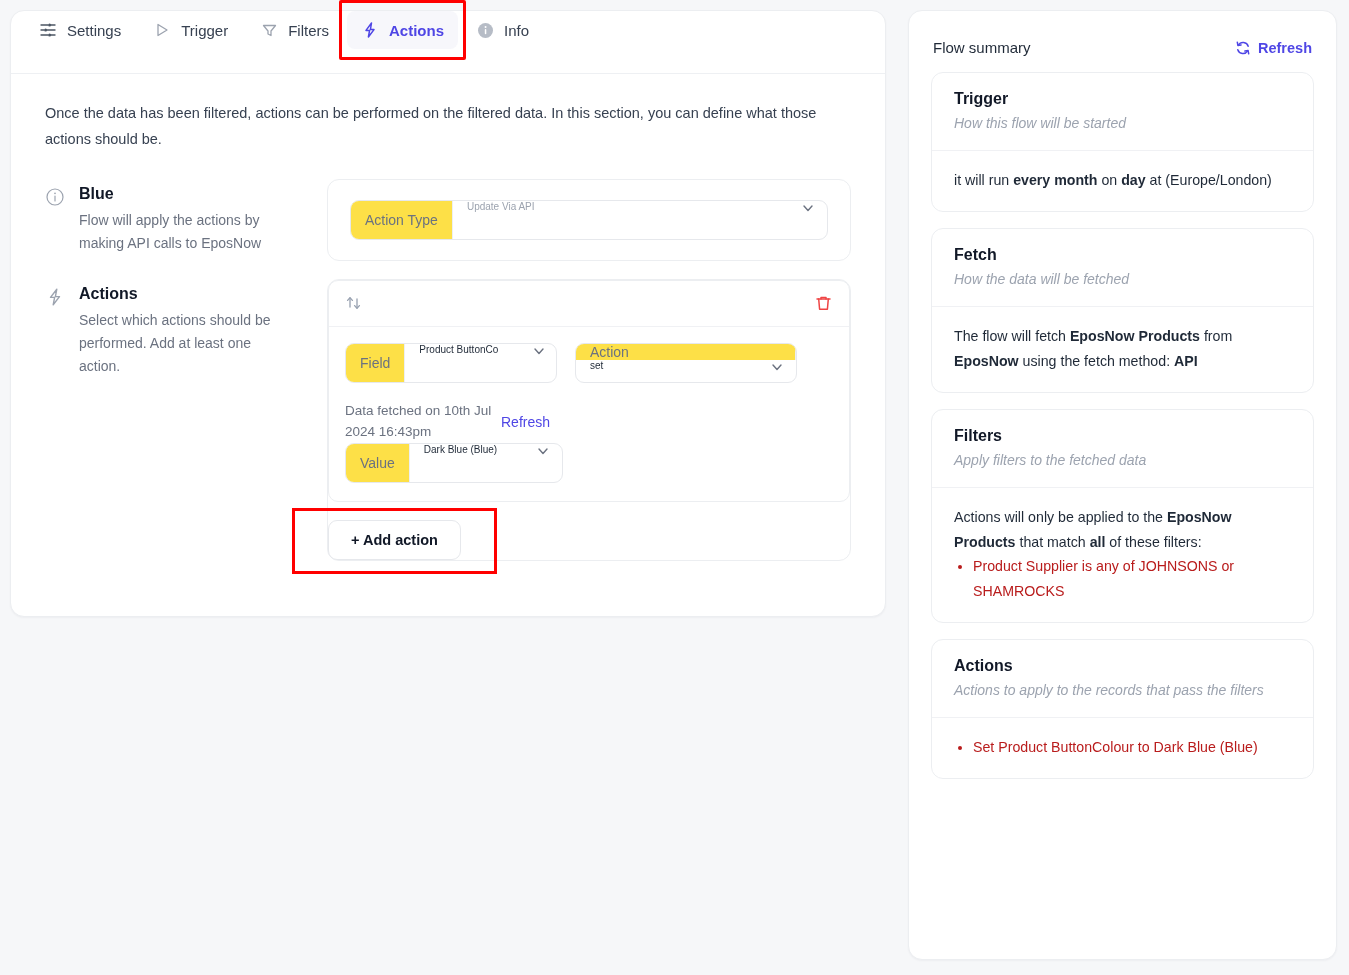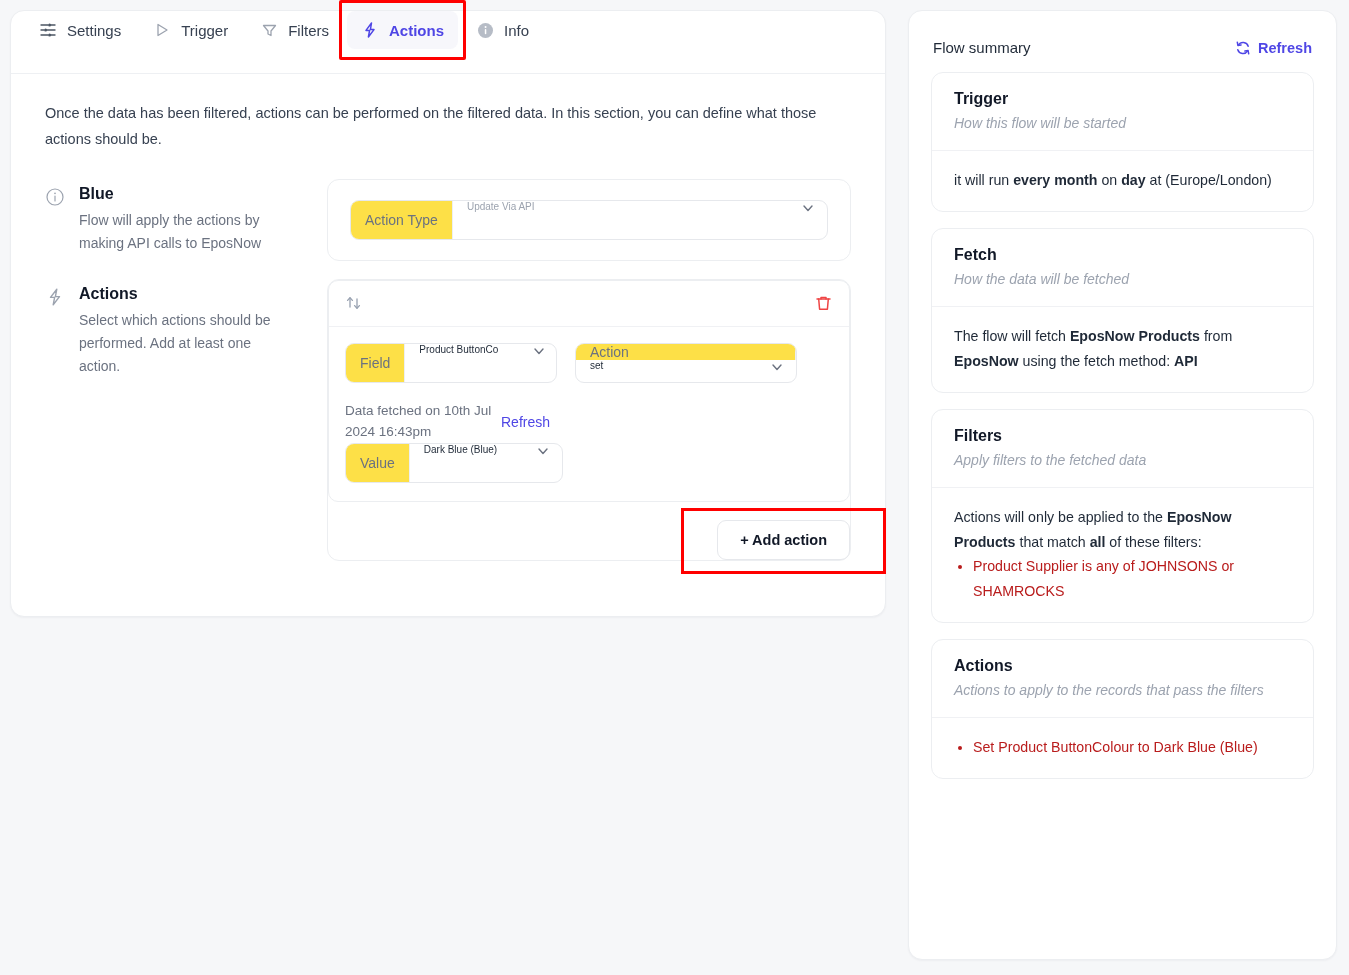--- a/index.html
+++ b/index.html
@@ -125,21 +125,21 @@
   .combo-field { width: 212px; }
   .combo-field .val { padding-right: 10px; gap: 8px; justify-content: space-between; }
   .combo-action { width: 222px; flex-direction: column; }
 
   .fetched-row { display: flex; align-items: center; gap: 6px; margin-top: 18px; }
   .fetched-text { font-size: 13.5px; line-height: 1.55; color: #6b7280; max-width: 150px; }
   .refresh-link { font-size: 14px; color: #4f46e5; cursor: pointer; font-weight: 400; }
   .combo-value { width: 218px; }
   .combo-value .val { gap: 26px; }
 
-  .addaction-wrap { display: flex; justify-content: flex-end; margin-top: 18px; position: relative; }
+  .addaction-wrap { display: flex; justify-content: flex-start; margin-top: 18px; position: relative; }
   .add-action-box { position: relative; padding: 0; }
   .add-action-btn {
     border: 1px solid #e6e8ec;
     background: #fff;
     border-radius: 9px;
     padding: 11px 22px;
     font-size: 14.5px;
     font-weight: 700;
     color: #111827;
     cursor: pointer;

